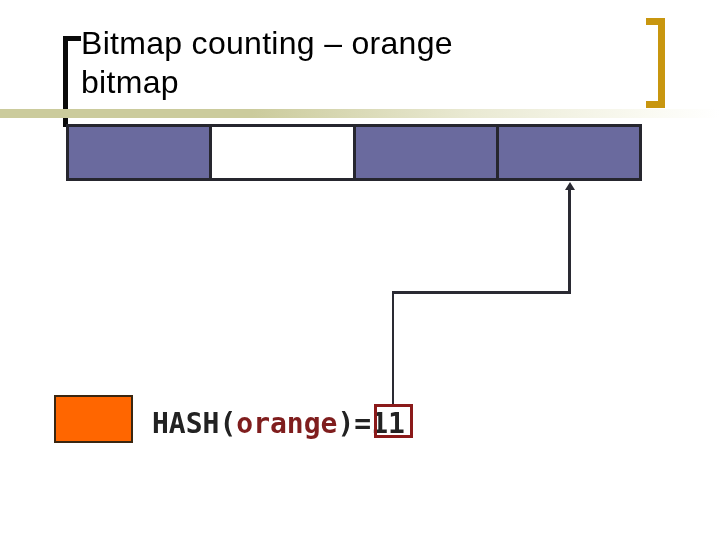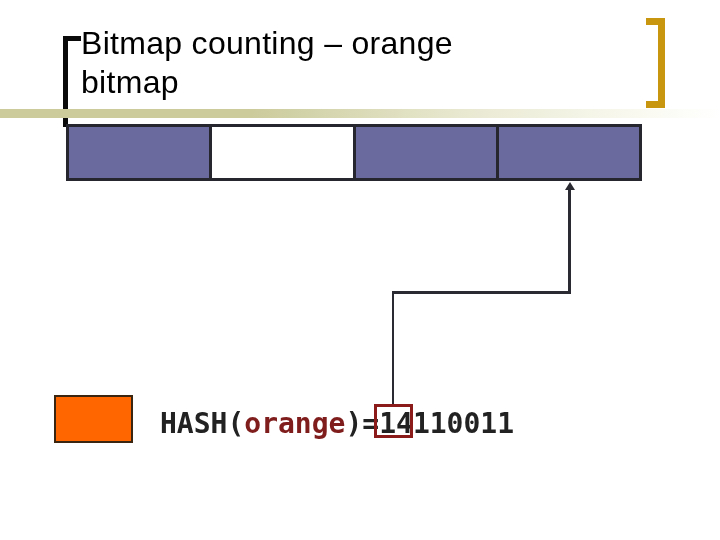--- a/index.html
+++ b/index.html
@@ -53,21 +53,21 @@
   }
 
   
   .legend-swatch{
     position:absolute;left:54px;top:395px;width:79px;height:48px;
     border:2px solid #3a2610;box-sizing:border-box;
   }
 
   
   .hash-line{
-    position:absolute;left:160px;top:406px;height:34px;
+    position:absolute;left:152px;top:406px;height:34px;
     display:flex;align-items:center;
     font-family:"DejaVu Sans Mono", monospace;
     font-weight:bold;font-size:28px;color:#222;
     white-space:pre;
   }
   .hash-arg{}
 
   
   .bit-box{
     position:absolute;left:374px;top:404px;width:39px;height:34px;
@@ -96,17 +96,17 @@
     <div class="bit-cell" style="background-color: rgb(106, 106, 158);"></div>
   </div>
 
   <div class="conn-v-thin"></div>
   <div class="conn-h"></div>
   <div class="conn-v-right"></div>
   <div class="arrowhead"></div>
 
   <div class="legend-swatch" style="background-color: rgb(255, 102, 0);"></div>
 
-  <div class="hash-line"><span>HASH(</span><span class="hash-arg" style="color: #7f1d1d;">orange</span><span>)=</span><span>14</span><span>110011</span></div>
+  <div class="hash-line"><span>HASH(</span><span class="hash-arg" style="color: #7f1d1d;">orange</span><span>)=</span><span>11</span></div>
 
   <div class="bit-box" style="border-color: rgb(139, 26, 26);"></div>
 
 </div>
 
 </body></html>

